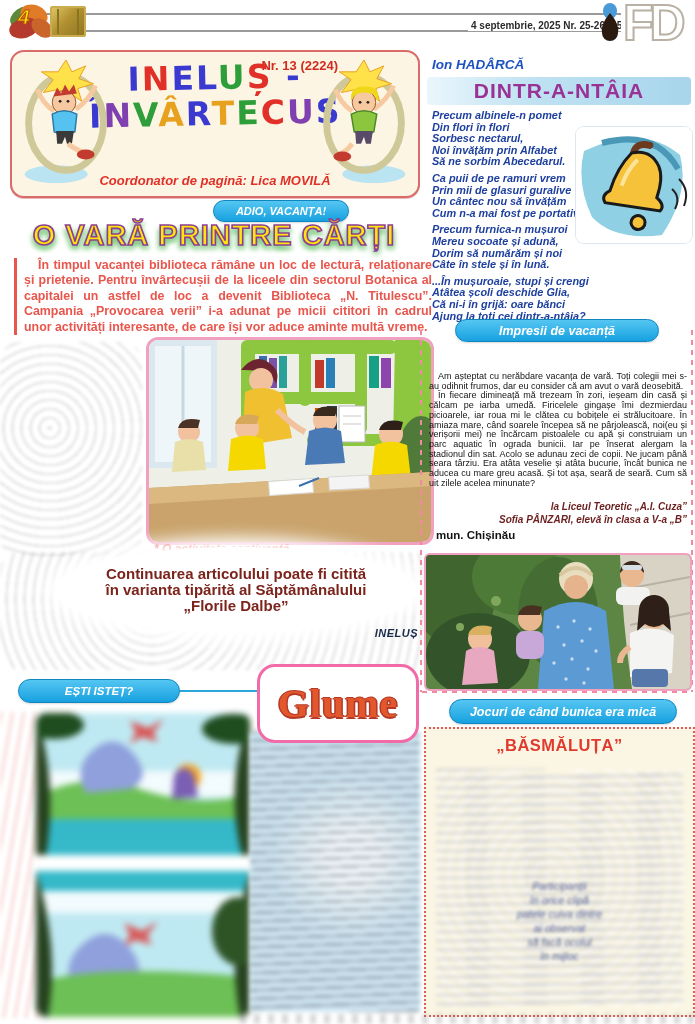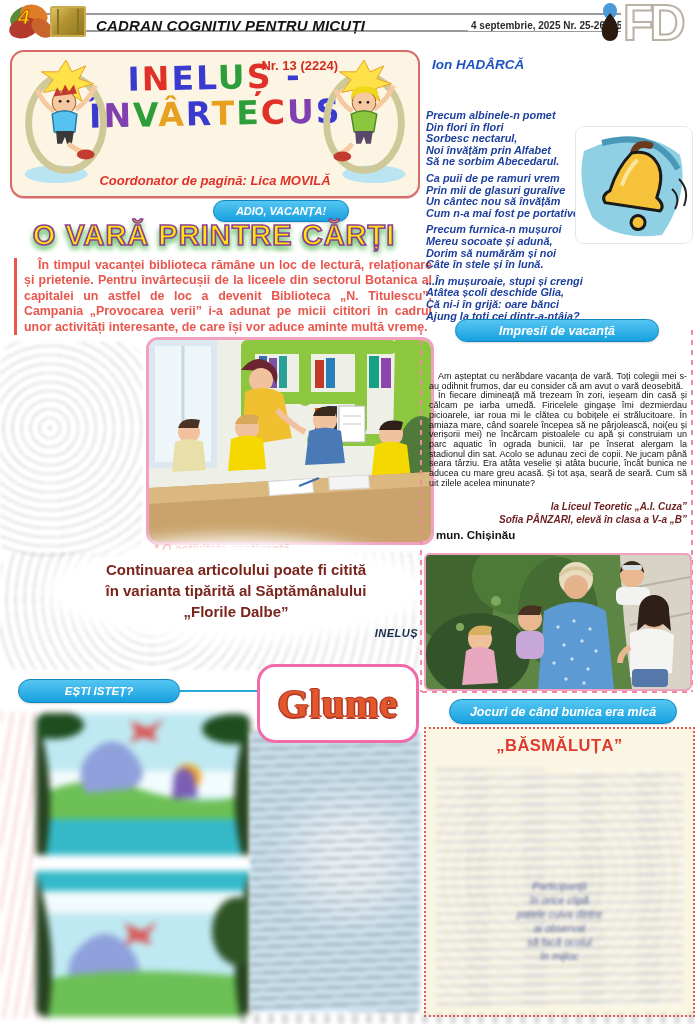--- a/index.html
+++ b/index.html
@@ -48,21 +48,21 @@
     padding-left:7px;color:#e8564d;font-weight:bold;font-size:12.4px;line-height:15.4px;
     text-align:justify;text-indent:14px;}
   .photo-frame{position:absolute;border:3px solid #f2a0c0;border-radius:12px;overflow:hidden;
     background:#fff;}
   .caption1{position:absolute;left:154px;top:542px;color:#e03028;font-size:12px;
     font-weight:bold;font-style:italic;}
   .cont-oval{position:absolute;left:55px;top:547px;width:362px;height:86px;background:#fff;
     border-radius:50%;box-shadow:0 0 16px 10px rgba(255,255,255,.95);display:flex;
     align-items:center;justify-content:center;}
   .cont-text{white-space:pre-line;text-align:center;color:#7b241c;font-weight:800;
-    font-size:15px;line-height:21px;}
+    font-size:15px;line-height:16px;}
   .ineluss{position:absolute;left:340px;top:627px;width:78px;text-align:right;color:#1a2b4a;
     font-size:11px;font-weight:bold;font-style:italic;letter-spacing:.5px;}
 
   
   .swirl{position:absolute;background:
     repeating-radial-gradient(circle at 35% 40%,rgba(125,125,125,.20) 0 2.5px,transparent 2.5px 9px);
     filter:blur(1.6px);border-radius:20px;}
   .pink-streaks{position:absolute;background:
     repeating-linear-gradient(100deg,rgba(238,150,150,.38) 0 3px,transparent 3px 11px);
     filter:blur(2px);}
@@ -84,21 +84,21 @@
 
   
   .poem-author{position:absolute;left:432px;top:57px;font-size:13.5px;font-weight:bold;
     font-style:italic;color:#1d52c0;}
   .poem-title-bar{position:absolute;left:427px;top:77px;width:264px;height:28px;
     background:linear-gradient(90deg,#eaf6fc,#bfe2f2 40%,#a8d5ec);border-radius:4px;
     display:flex;align-items:center;justify-content:center;}
   .poem-title{font-size:21px;font-weight:800;color:#9a3296;letter-spacing:1px;}
   .poem{position:absolute;left:426px;top:110px;width:168px;color:#1d3f9e;font-weight:bold;
     font-style:italic;font-size:10.9px;line-height:11.6px;}
-  .stanza{white-space:pre-line;margin:0 0 5px 0;}
+  .stanza{white-space:pre-line;margin:0 0 5px 6px;}
   .bell-box{position:absolute;left:576px;top:127px;width:116px;height:116px;border-radius:8px;
     overflow:hidden;box-shadow:0 0 0 1px #dce8ee;}
   .mem-title{position:absolute;left:421px;top:342px;width:274px;text-align:center;
     font-size:21.5px;font-weight:800;font-style:italic;color:#2fa3dc;
     text-shadow:1px 0 0 #e86868,-1px 0 0 #e86868,0 1px 0 #e86868,0 -1px 0 #e86868;}
   .mem-body{position:absolute;left:429px;top:372px;width:258px;color:#141414;font-size:9px;
     line-height:9.7px;text-align:justify;}
   .mem-body p{margin:0;text-indent:9px;}
   .mem-sig{position:absolute;left:429px;top:501px;width:258px;text-align:right;color:#6b1f1f;
     font-size:10px;font-weight:bold;font-style:italic;line-height:12.5px;}
@@ -131,21 +131,20 @@
   <div class="hline" style="left:28px;top:30px;width:648px;"></div>
 
   <svg class="abs" style="left:4px;top:1px;" width="58" height="42" viewBox="0 0 58 42">
     <ellipse cx="18" cy="16" rx="13" ry="9" transform="rotate(-35 18 16)" fill="#5a8a3a"></ellipse>
     <ellipse cx="30" cy="14" rx="14" ry="10" transform="rotate(20 30 14)" fill="#e07b28"></ellipse>
     <ellipse cx="20" cy="27" rx="15" ry="10" transform="rotate(-15 20 27)" fill="#b53a2e"></ellipse>
     <ellipse cx="38" cy="27" rx="12" ry="8" transform="rotate(40 38 27)" fill="#c9652a"></ellipse>
   </svg>
   <div class="page-num">4</div>
   <div class="gold-book"></div>
-  <div class="header-title">CADRAN COGNITIV PENTRU MICUȚI</div>
   <div class="header-date">4 septembrie, 2025 Nr. 25-26 (4531-4532)</div>
   <svg class="abs" style="left:598px;top:3px;" width="24" height="38" viewBox="0 0 24 38">
     <ellipse cx="12" cy="8" rx="7" ry="8" fill="#4a9ad8"></ellipse>
     <path d="M12,10 q10,12 8,20 a8,8 0 1 1 -16,0 q-2,-8 8,-20z" fill="#2a1a10"></path>
   </svg>
   <div class="fd-logo">FD</div>
 
   <div class="masthead">
     <div class="m-issue">Nr. 13 (2224)</div>
     <div class="m-title">
@@ -249,20 +248,23 @@
   <div class="caption1">* O activitate captivantă</div>
 
   <div class="cont-oval">
     <div class="cont-text">Continuarea articolului poate fi citită
 în varianta tipărită al Săptămânalului
 „Florile Dalbe”</div>
   </div>
   <div class="ineluss">INELUȘ</div>
 
   <div class="poem-author">Ion HADÂRCĂ</div>
+  <div class="poem-title-bar">
+    <span class="poem-title">DINTR-A-NTÂIA</span>
+  </div>
   <div class="poem">
     <p class="stanza">Precum albinele-n pomet
 Din flori în flori
 Sorbesc nectarul,
 Noi învățăm prin Alfabet
 Să ne sorbim Abecedarul.</p>
     <p class="stanza">Ca puii de pe ramuri vrem
 Prin mii de glasuri guralive
 Un cântec nou să învățăm
 Cum n-a mai fost pe portative</p>

